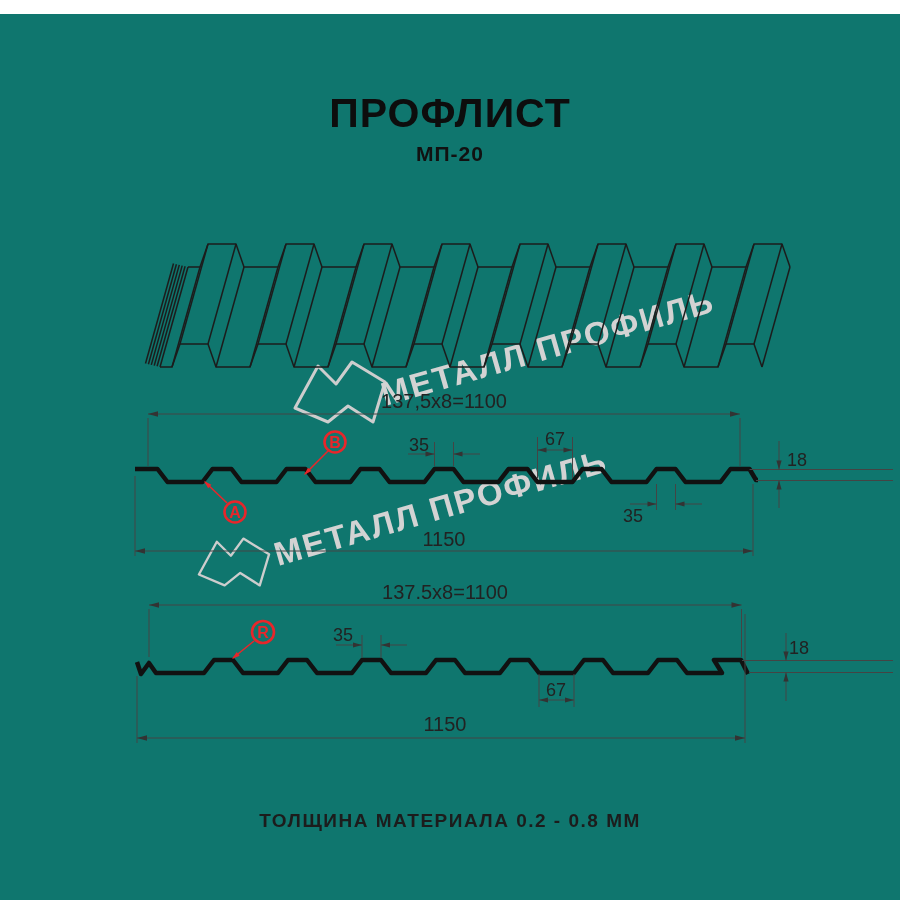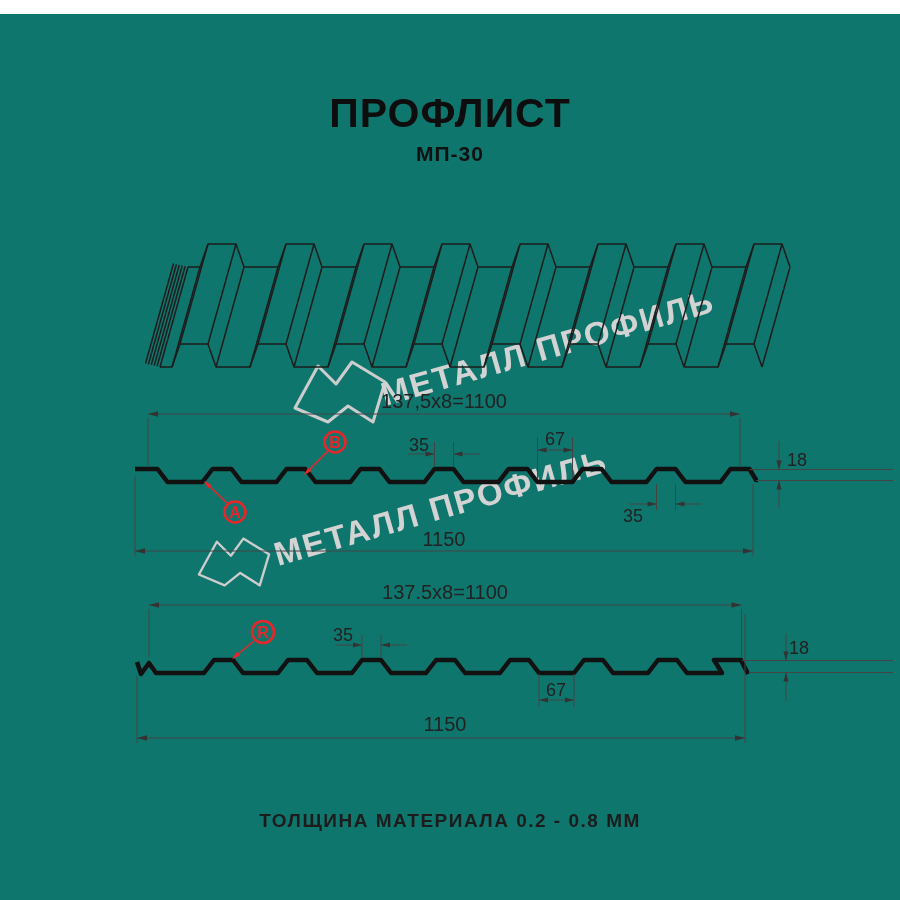--- a/index.html
+++ b/index.html
@@ -28,21 +28,21 @@
   .wmP{stroke:#cdcdcd;stroke-width:3;fill:none;stroke-linejoin:round;}
   text.wmT{font-family:"Liberation Sans",sans-serif;font-weight:700;fill:#d3d3d3;
            letter-spacing:2px;}
 </style>
 </head>
 <body>
 
 <div id="page">
 
   <div class="title">ПРОФЛИСТ</div>
-  <div class="subtitle">МП-30</div>
+  <div class="subtitle">МП-20</div>
 
   <svg width="900" height="900" viewBox="0 0 900 900">
 
     <g>
       <path id="logo1" class="wmP" d="M-45,16 L-22,-26 L-4,-8 L12,-30 L45,-10 L33,30 L8,14 L-12,30 Z" transform="translate(340,378)"></path>
       <text class="wmT" font-size="33" transform="translate(385,392) rotate(-16)">МЕТАЛЛ ПРОФИЛЬ</text>
     </g>
 
     <g>
       <path id="logo2" class="wmP" d="M-45,16 L-22,-26 L-4,-8 L12,-30 L45,-10 L33,30 L8,14 L-12,30 Z" transform="translate(234,548) scale(0.78)"></path>

